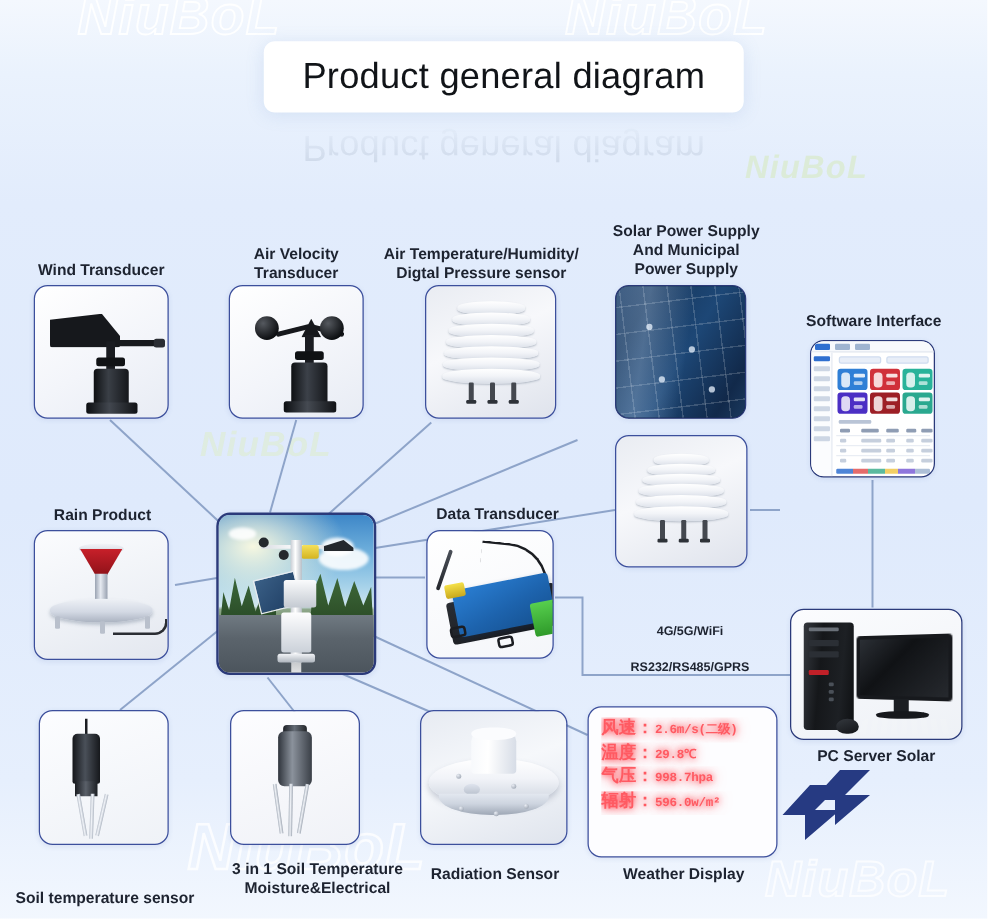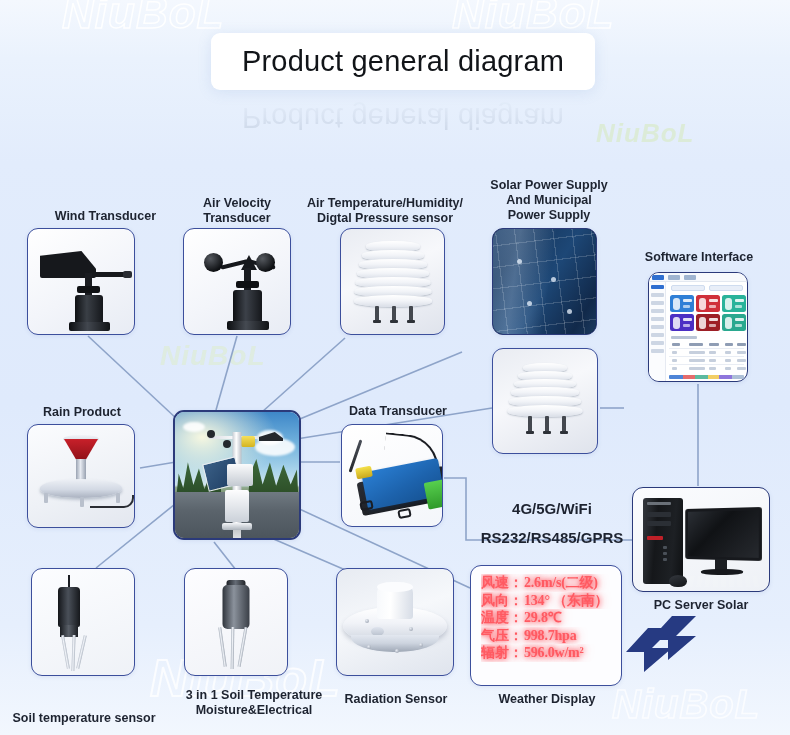--- a/index.html
+++ b/index.html
@@ -305,25 +305,25 @@
   .led-row{
     display:flex; align-items:baseline;
     font-family:"DejaVu Sans", sans-serif;
     font-size:14px; font-weight:700;
     color:#ff5a62;
     text-shadow: 0 0 5px rgba(255,70,80,.95), 0 0 11px rgba(255,40,50,.65);
     line-height:17.6px;
     white-space:nowrap; overflow:hidden;
   }
   .led-label{ margin-right:1px; }
-  .led-value{ font-family:Liberation Serif, serif; font-size:14px; letter-spacing:-0.2px; }
+  .led-value{ font-family:Liberation Mono, monospace; font-size:10px; letter-spacing:-0.2px; }
 
   
   .proto {
-    position:absolute; font-size:15px; font-weight:600; color:#1d2330;
+    position:absolute; font-size:10px; font-weight:600; color:#1d2330;
     white-space:nowrap; text-align:center;
   }
 
   
   #signal-arrows{ position:absolute; left:624px; top:612px; width:110px; height:70px; }
 </style>
 </head>
 <body>
 
 <div id="stage">
@@ -369,21 +369,21 @@
 
       <path d="M 444 478 L 466 478 L 466 540 L 632 540"></path>
 
       <line x1="698" y1="384" x2="698" y2="486"></line>
 
       <path d="M 600 408 L 624 408"></path>
     </g>
   </svg>
 
   <div class="node">
-    <div class="caption" style="left:6px; top:209px; width:150px;text-align:right;">Wind Transducer</div>
+    <div class="caption" style="left:6px; top:209px; width:150px;">Wind Transducer</div>
     <div class="card vane-bg" style="left:27px; top:228px; width:108px; height:107px;">
       <div class="scene">
         <div class="vane-fin"></div>
         <div class="vane-arm"></div>
         <div class="vane-shaft"></div>
         <div class="vane-collar"></div>
         <div class="vane-body"></div>
         <div class="vane-base"></div>
       </div>
     </div>
@@ -629,24 +629,20 @@
   </svg>
 
   <div class="node">
     <div class="card" style="left:470px; top:565px; width:152px; height:121px;">
       <div class="led-list">
         <div class="led-row">
           <span class="led-label">风速：</span>
           <span class="led-value">2.6m/s(二级)</span>
         </div>
         <div class="led-row">
-          <span class="led-label">风向：</span>
-          <span class="led-value">134°  （东南）</span>
-        </div>
-        <div class="led-row">
           <span class="led-label">温度：</span>
           <span class="led-value">29.8℃</span>
         </div>
         <div class="led-row">
           <span class="led-label">气压：</span>
           <span class="led-value">998.7hpa</span>
         </div>
         <div class="led-row">
           <span class="led-label">辐射：</span>
           <span class="led-value">596.0w/m²</span>

